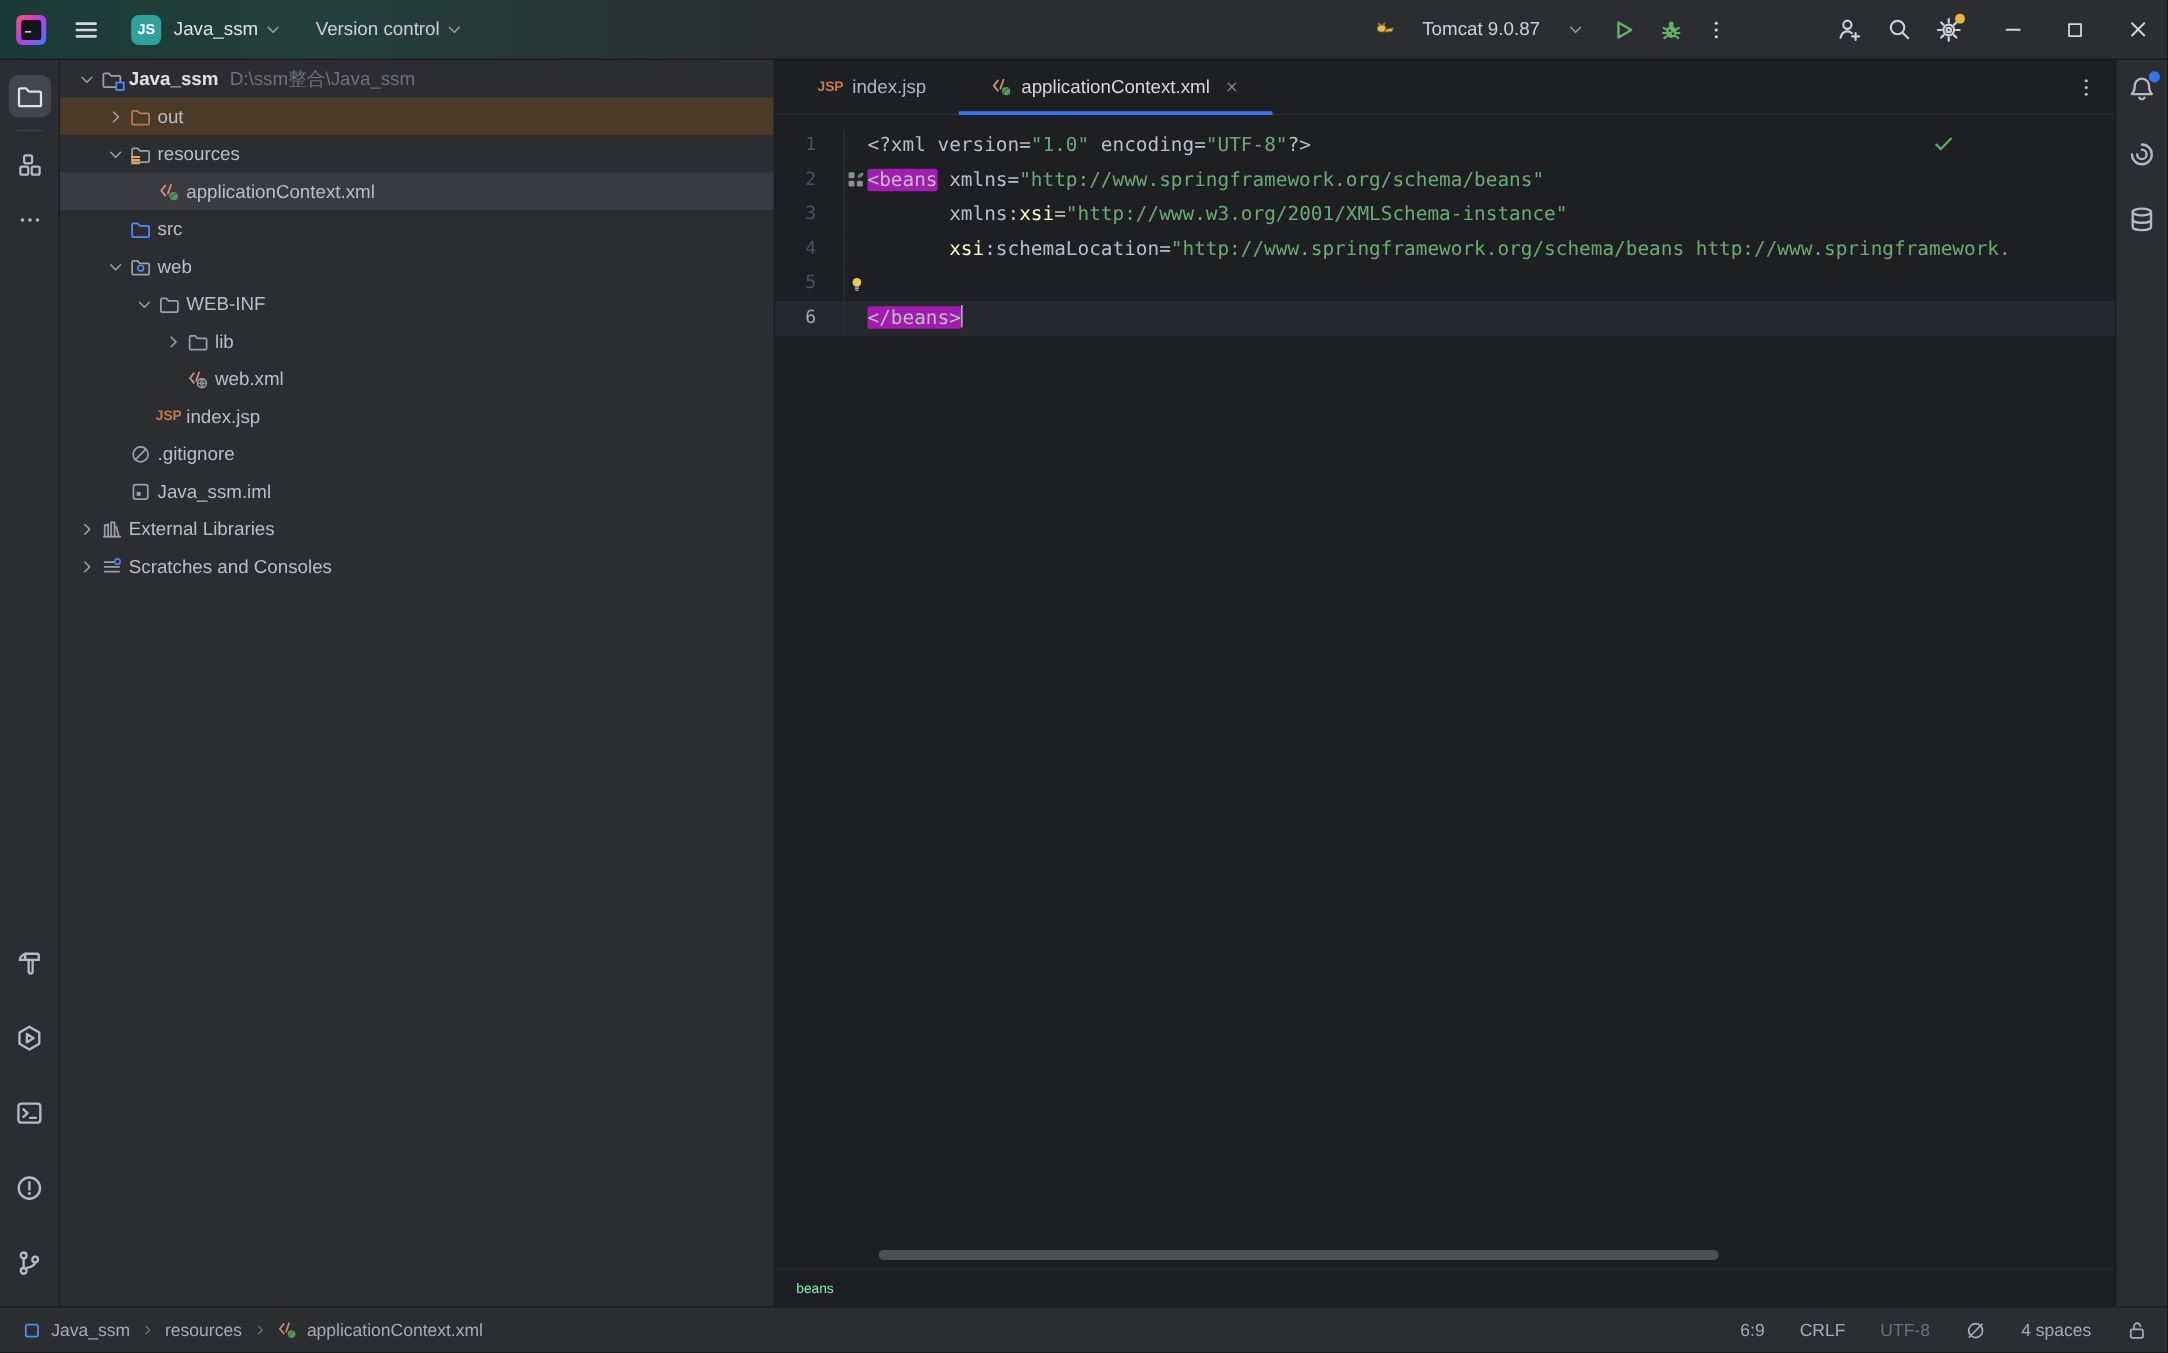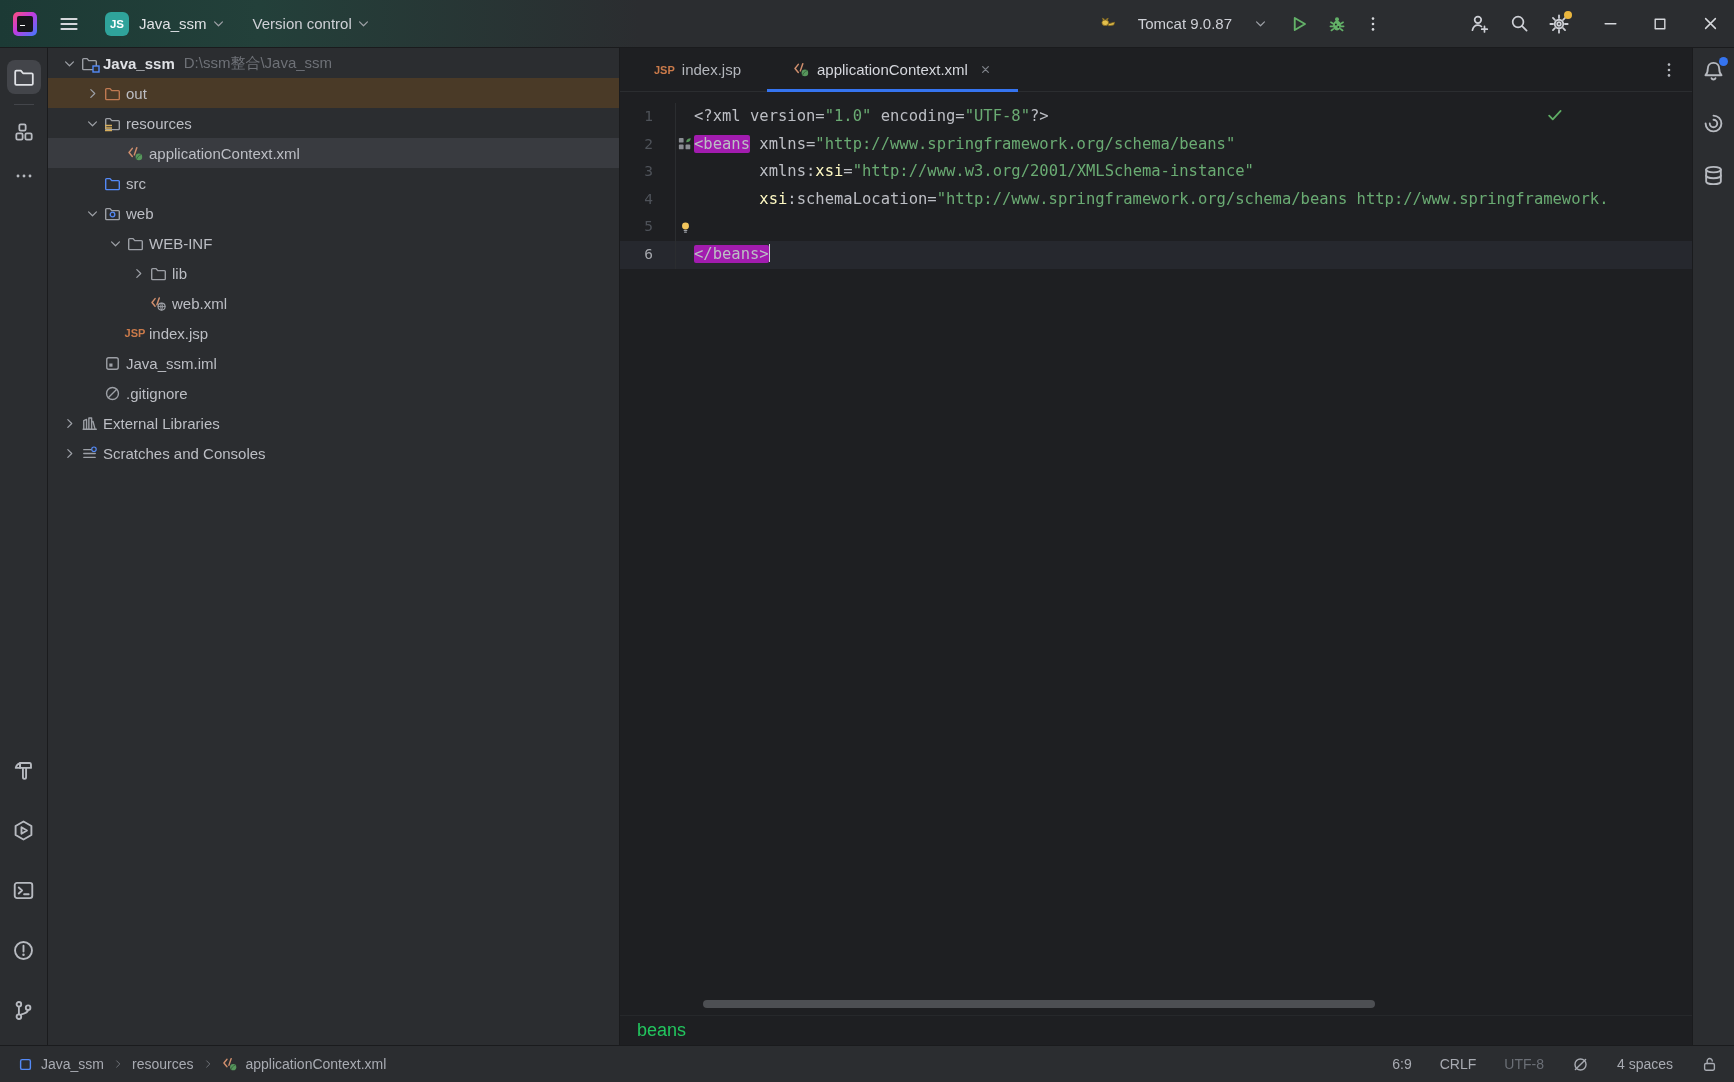--- a/index.html
+++ b/index.html
@@ -77,21 +77,21 @@
   .gslot{width:18px;flex:none;display:flex;align-items:center;justify-content:center;}
   .ctext{padding-left:0;}
   .plain{color:#bcbec4;}
   .str{color:#6aab73;}
   .ns{color:#fef9c3;}
   .hl{background:#a21caf;border-radius:2px;}
   .caret{display:inline-block;width:1.6px;height:18px;background:#ced0d6;vertical-align:-3px;}
   .inspect-ok{position:absolute;left:926px;top:14px;color:#5fad65;}
   .hscroll{position:absolute;left:83px;bottom:7px;width:672px;height:8px;border-radius:4px;background:#4d4f53;}
   .crumbbar{height:30px;border-top:1px solid #26282b;display:flex;align-items:center;
-    padding-left:17px;font-size:18px;color:#22c55e;}
+    padding-left:17px;font-size:11px;color:#86efac;}
 
   
   .rightstrip{width:42px;background:#2b2d30;border-left:1px solid #1a1b1d;
     display:flex;flex-direction:column;align-items:center;padding-top:8px;gap:22px;}
   .rs-btn{width:30px;height:30px;display:flex;align-items:center;justify-content:center;color:#b7bac0;position:relative;}
   .bell-badge{position:absolute;top:1px;right:1px;width:9px;height:9px;border-radius:50%;background:#3574f0;}
 
   
   .statusbar{height:37px;background:#2b2d30;border-top:1px solid #1a1b1d;
     display:flex;align-items:center;padding:0 16px 0 18px;font-size:14px;color:#a8abb2;}
@@ -529,34 +529,34 @@
         <span class="ticon">
             <span class="jspic">JSP</span>
           </span>
         <span class="tlabel">index.jsp</span>
       </div>
 
       <div class="trow" style="padding-left:35px">
         <span class="tchev"></span>
         <span class="ticon" style="color:#9da0a6">
             <svg class="ic" width="17" height="17">
-              <use href="#i-iml"></use>
-            </svg>
-          </span>
-        <span class="tlabel">Java_ssm.iml</span>
+              <use href="#i-ignore"></use>
+            </svg>
+          </span>
+        <span class="tlabel">.gitignore</span>
       </div>
 
       <div class="trow" style="padding-left:35px">
         <span class="tchev"></span>
         <span class="ticon" style="color:#9da0a6">
             <svg class="ic" width="17" height="17">
-              <use href="#i-ignore"></use>
-            </svg>
-          </span>
-        <span class="tlabel">.gitignore</span>
+              <use href="#i-iml"></use>
+            </svg>
+          </span>
+        <span class="tlabel">Java_ssm.iml</span>
       </div>
 
       <div class="trow" style="padding-left:12px">
         <span class="tchev">
             <svg class="ic" width="15" height="15">
               <use href="#i-chev-r"></use>
             </svg>
           </span>
         <span class="ticon" style="color:#9da0a6">
             <svg class="ic" width="17" height="17">

